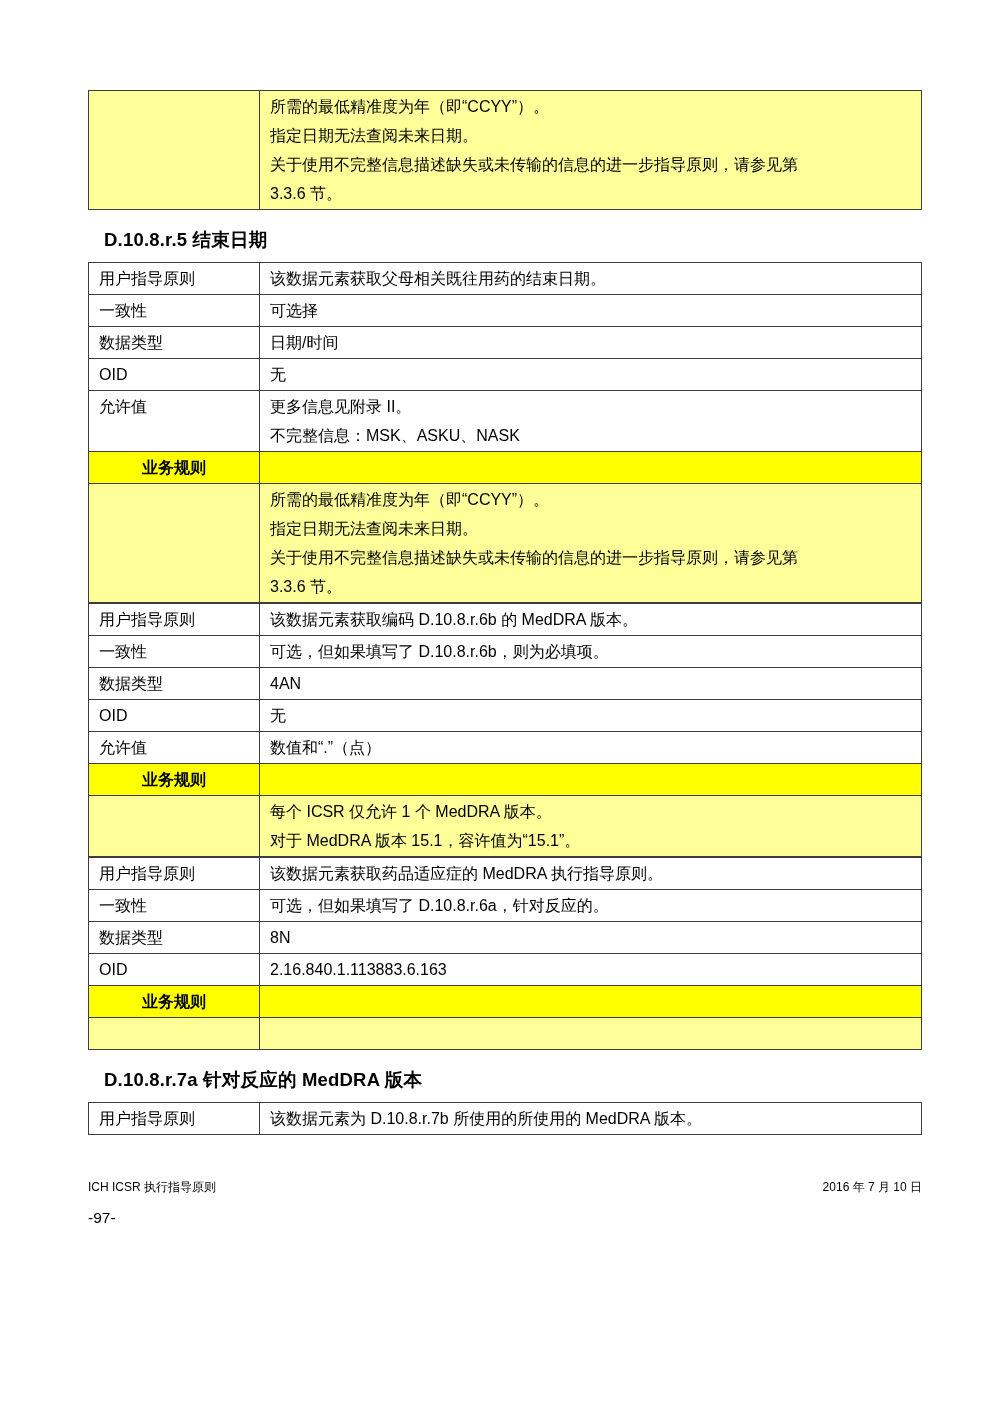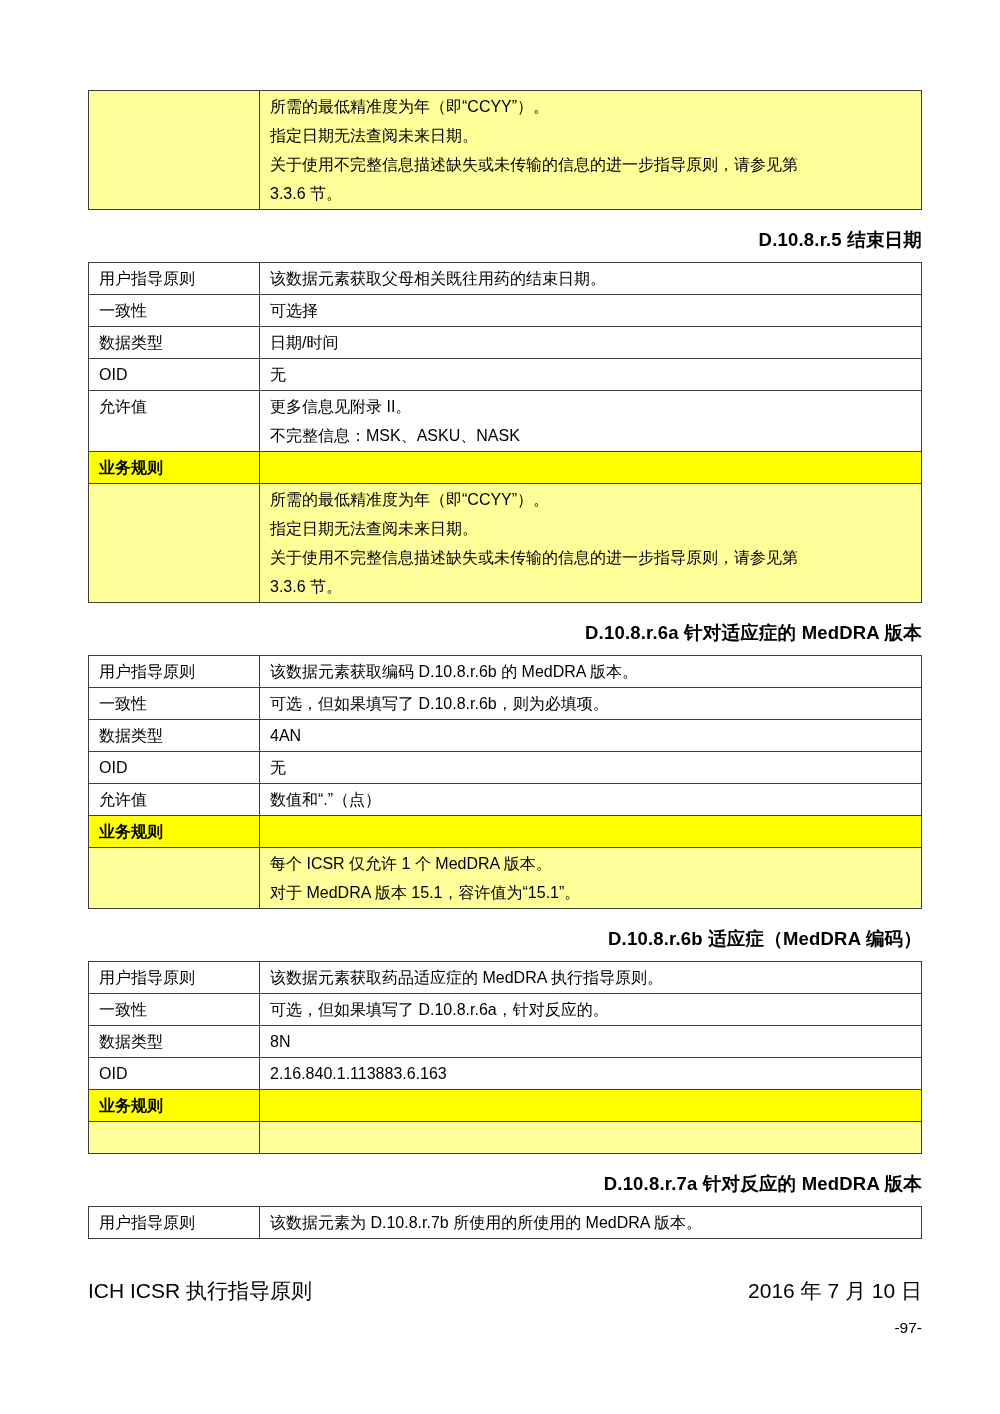--- a/index.html
+++ b/index.html
@@ -29,40 +29,39 @@
   }
   table.spec-table td {
     border: 1px solid #3d3d3d;
     padding: 1px 10px;
     vertical-align: top;
     font-size: 16px;
   }
   col.c1 { width: 171px; }
   .line { line-height: 29px; min-height: 29px; }
   .pale-row td  { background: var(--pale, #FFFF99); }
-  .rule-row td  { background: var(--bright, #FFFF00); border-bottom: 2px solid #1a1a1a; }
+  .rule-row td  { background: var(--bright, #FFFF00); border-bottom: 2px solid #1a1a1a; text-align: center; }
   .rule-row .line { font-weight: bold; }
   h2.section-heading {
     font-size: 18.5px;
     font-weight: bold;
     line-height: 24px;
     margin: 18px 0 10px 16px;
     letter-spacing: 0.2px;
-    text-align: right;
   }
   .footer-line {
     display: flex;
     justify-content: space-between;
     margin-top: 42px;
-    font-size: 21px;
+    font-size: 12px;
     line-height: 20px;
   }
   .page-number {
-    text-align: right;
-    margin-top: 18px;
+    text-align: left;
+    margin-top: 12px;
     font-size: 15.5px;
   }
 </style>
 </head>
 <body>
 
 <div class="page">
   <div class="content">
 
     <table class="spec-table">
@@ -148,21 +147,20 @@
         <td>
           <div class="line">所需的最低精准度为年（即“CCYY”）。</div>
           <div class="line">指定日期无法查阅未来日期。</div>
           <div class="line">关于使用不完整信息描述缺失或未传输的信息的进一步指导原则，请参见第</div>
           <div class="line">3.3.6 节。</div>
         </td>
       </tr>
     </tbody>
       </table>
 
-    <h2 class="section-heading">D.10.8.r.6a 针对适应症的 MedDRA 版本</h2>
     <table class="spec-table">
       <colgroup>
           <col class="c1">
           <col>
         </colgroup>
       <tbody>
           <tr>
         <td>
               <div class="line">用户指导原则</div>
             </td>
@@ -215,21 +213,20 @@
               <div class="line"></div>
             </td>
         <td>
           <div class="line">每个 ICSR 仅允许 1 个 MedDRA 版本。</div>
           <div class="line">对于 MedDRA 版本 15.1，容许值为“15.1”。</div>
         </td>
       </tr>
     </tbody>
       </table>
 
-    <h2 class="section-heading">D.10.8.r.6b 适应症（MedDRA 编码）</h2>
     <table class="spec-table">
       <colgroup>
           <col class="c1">
           <col>
         </colgroup>
       <tbody>
           <tr>
         <td>
               <div class="line">用户指导原则</div>
             </td>

